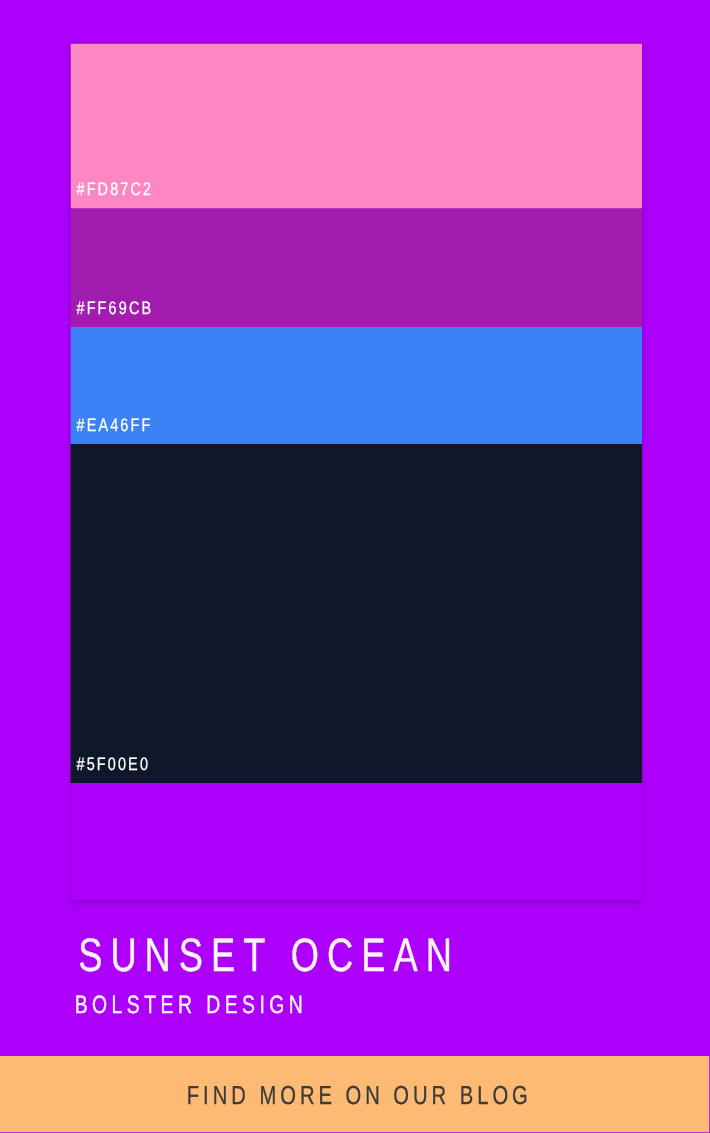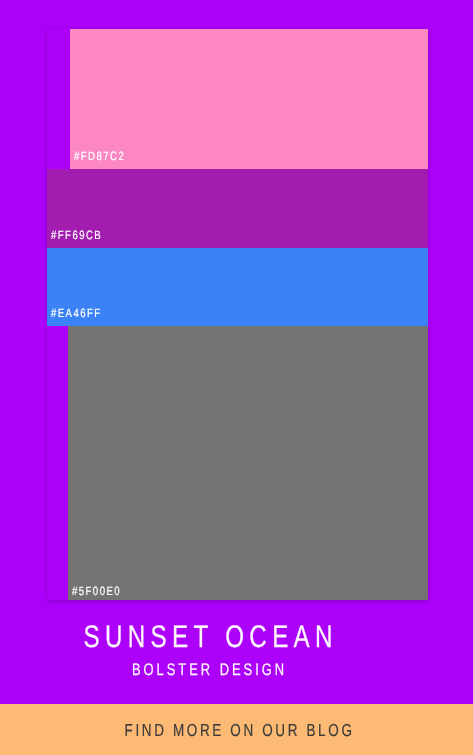--- a/index.html
+++ b/index.html
@@ -57,21 +57,20 @@
     transform-origin: left bottom;
     will-change: opacity;
   }
 
   
   #title-block {
     position: absolute;
     left: 0;
     top: 621px;
     width: 416px;
-    text-align: center;
   }
   #palette-title {
     color: #fdf6ff;
     font-size: 31.2px;
     line-height: 31.2px;
     letter-spacing: 6.9px;
     font-weight: 400;
     padding-left: 6.9px;
     -webkit-text-stroke: 0.25px #fdf6ff;
     transform: scaleX(0.775);
@@ -119,30 +118,30 @@
     white-space: nowrap;
   }
 </style>
 </head>
 <body>
 
 <div id="pin-canvas"></div>
 
 <div id="palette-card">
 
-<div class="swatch" style="background: rgb(253, 135, 194); height: 140px; margin-left: 23px;">
+<div class="swatch" style="background: rgb(253, 135, 194); height: 110px;">
     <div class="swatch-label">#FD87C2</div>
   </div>
     <div class="swatch" style="background: #a21caf; height: 79px;">
     <div class="swatch-label">#FF69CB</div>
   </div>
     <div class="swatch" style="background: #3b82f6; height: 78px;">
     <div class="swatch-label">#EA46FF</div>
   </div>
-    <div class="swatch" style="background: #737373; height: 278px; margin-left: 21px;">
+    <div class="swatch" style="background: #0f172a; height: 226px;">
     <div class="swatch-label">#5F00E0</div>
   </div>
   </div>
 
 <div id="title-block">
   <div id="palette-title">SUNSET OCEAN</div>
   <div id="palette-subtitle">BOLSTER DESIGN</div>
 </div>
 
 <div id="footer-bar">

